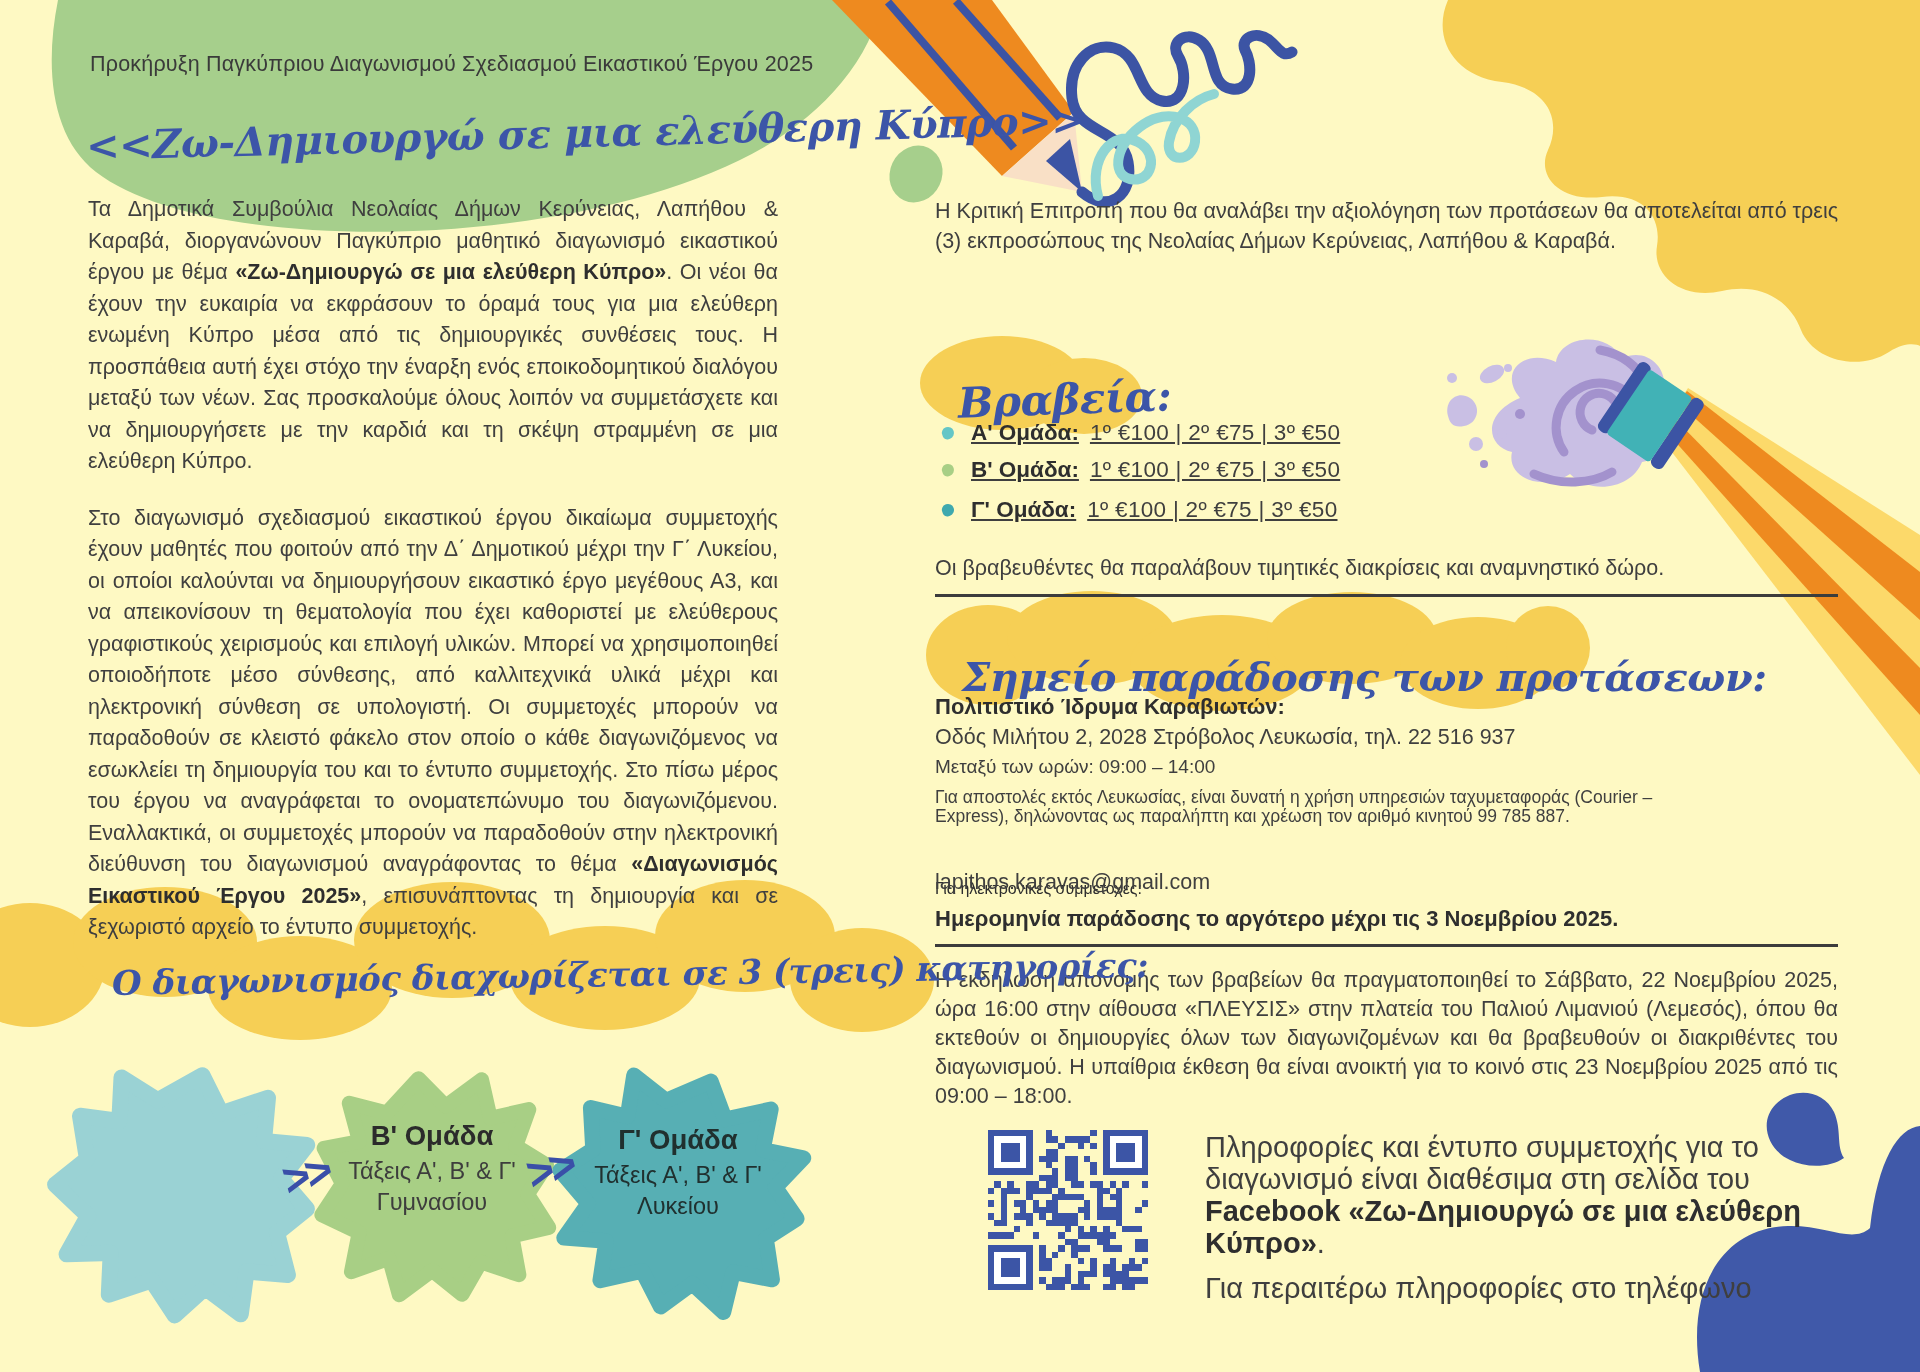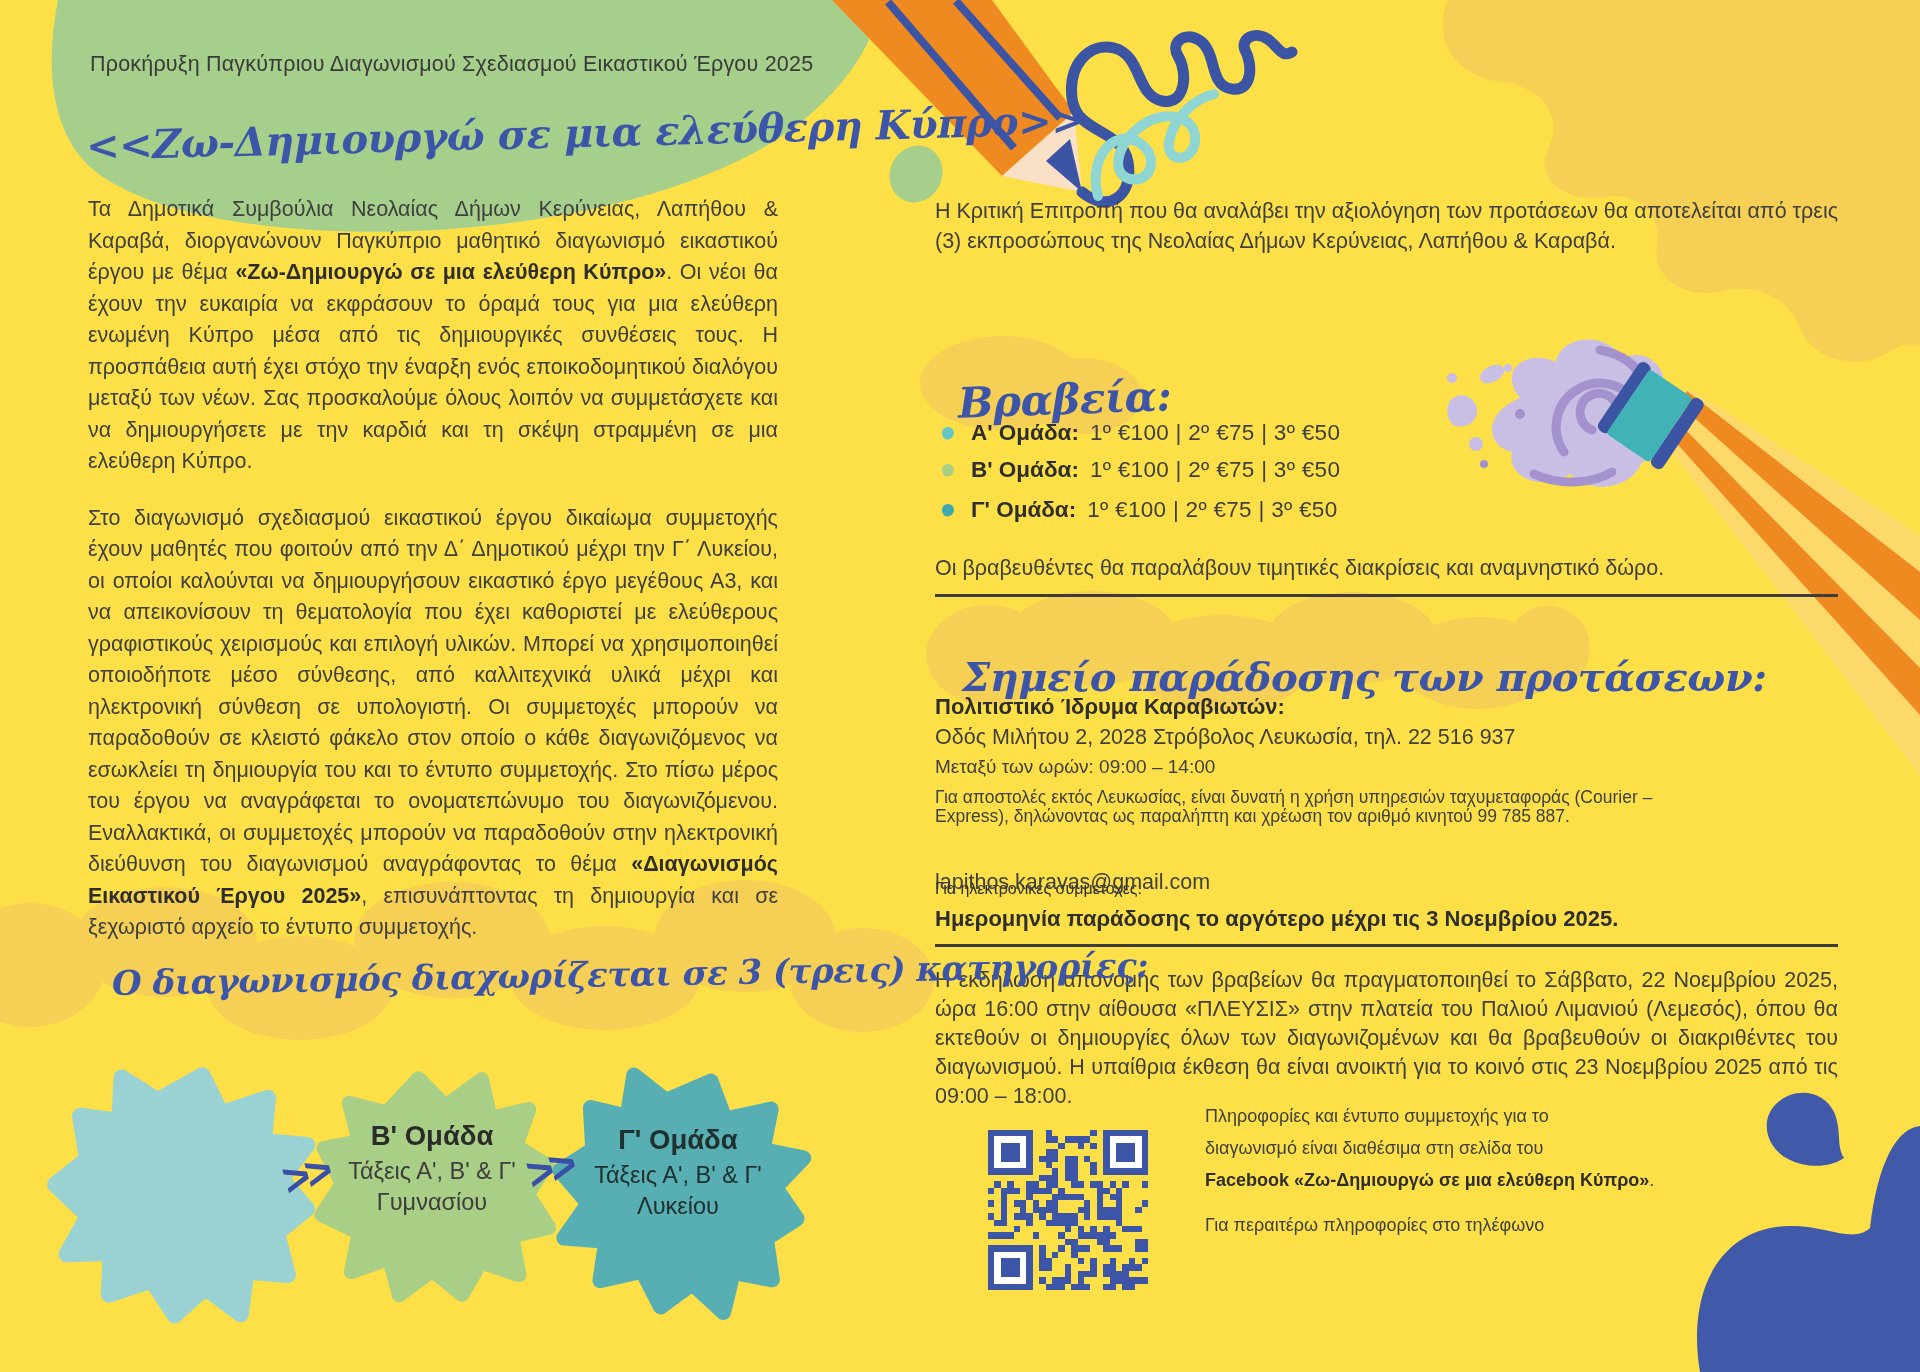--- a/index.html
+++ b/index.html
@@ -1,29 +1,29 @@
 <!DOCTYPE html>
 <html lang="el"><head>
 <meta charset="utf-8">
 <style>
   html,body{margin:0;padding:0;}
   body{width:1920px;height:1372px;background:#ffffff;font-family:"Liberation Sans","DejaVu Sans",sans-serif;color:#3f3f3f;}
-  #page{position:relative;width:1920px;height:1372px;overflow:hidden;background:#fde047;}
+  #page{position:relative;width:1920px;height:1372px;overflow:hidden;background:#fef9c3;}
   svg.deco{position:absolute;inset:0;width:1920px;height:1372px;z-index:0;}
   .abs{position:absolute;z-index:2;margin:0;}
   .script{font-family:"DejaVu Serif","Liberation Serif",serif;font-style:italic;font-weight:bold;color:#3c55a8;z-index:2;position:absolute;white-space:nowrap;letter-spacing:-0.5px;}
   .kicker{left:90px;top:52px;font-size:21.5px;color:#3a3a3a;letter-spacing:0.2px;}
   .title-main{left:86px;top:82px;font-size:40px;transform:rotate(-1.5deg);}
   .left-text{left:88px;top:194px;width:690px;font-size:21.5px;line-height:31.5px;text-align:justify;}
   .left-text p{margin:0;}
   .left-text p + p{margin-top:25px;}
   .left-text b, .finfo b{color:#2e2e2e;}
   .jury{left:935px;top:196px;width:905px;font-size:21.5px;line-height:30px;}
   .h-prizes{left:958px;top:340px;font-size:42px;transform:rotate(-2deg);}
-  .prize-list{left:942px;top:414px;list-style:none;padding:0;}
+  .prize-list{left:942px;top:414px;list-style:none;padding:0;text-decoration:underline;}
   .prize-list li{height:37px;display:flex;align-items:center;font-size:22.5px;}
   .prize-list li:last-child{margin-top:3px;}
   .dot{width:12px;height:12px;border-radius:55% 60% 60% 45%;margin-right:17px;flex:0 0 auto;transform:rotate(-20deg);}
   .plabel{font-weight:bold;color:#2e2e2e;margin-right:11px;}
   .pval{letter-spacing:0.3px;}
   .prize-note{left:935px;top:556px;font-size:21.5px;}
   .rule{left:935px;width:903px;height:3px;background:#3c3c3c;z-index:2;position:absolute;}
   .rule1{top:594px;}
   .rule2{top:944px;}
   .h-delivery{left:962px;top:620px;font-size:40px;}
@@ -31,21 +31,21 @@
   .addr{left:935px;top:725px;font-size:21.5px;}
   .hours{left:935px;top:756px;font-size:19px;}
   .courier{left:935px;top:788px;width:745px;font-size:17.5px;line-height:19px;}
   .elabel{left:935px;top:880px;font-size:16px;font-weight:normal;color:#2e2e2e;}
   .email-line{left:935px;top:870px;font-size:21.5px;}
   .email-line a{color:#3f3f3f;text-decoration:none;}
   .deadline{left:935px;top:906px;font-size:22px;font-weight:bold;color:#2e2e2e;}
   .event{left:935px;top:966px;width:903px;font-size:21.5px;line-height:29px;text-align:justify;}
   .qr{left:988px;top:1130px;width:160px;height:160px;z-index:2;position:absolute;}
   .qr svg{width:100%;height:100%;display:block;}
-  .finfo{left:1205px;top:1100px;font-size:18px;line-height:32px;z-index:2;position:absolute;}
+  .finfo{left:1205px;top:1131px;font-size:29px;line-height:32px;z-index:2;position:absolute;}
   .fgap{margin-top:13px;}
   .h-cats{left:112px;top:926px;font-size:34px;transform:rotate(-1deg);}
   .cat{position:absolute;z-index:2;width:240px;text-align:center;}
   .cat1{left:60px;top:1126px;}
   .cat2{left:312px;top:1120px;}
   .cat3{left:558px;top:1124px;}
   .cat-title{font-size:27.5px;font-weight:bold;color:#2b2b2b;margin-bottom:4px;}
   .cat-line{font-size:23.5px;line-height:31px;color:#3d3d3d;}
   .cat3 .cat-title, .cat3 .cat-line{color:#20302f;}
   .arrow{position:absolute;z-index:2;font-size:46px;font-weight:900;font-style:italic;color:#3a4fa8;letter-spacing:-4px;transform:rotate(-16deg);}

